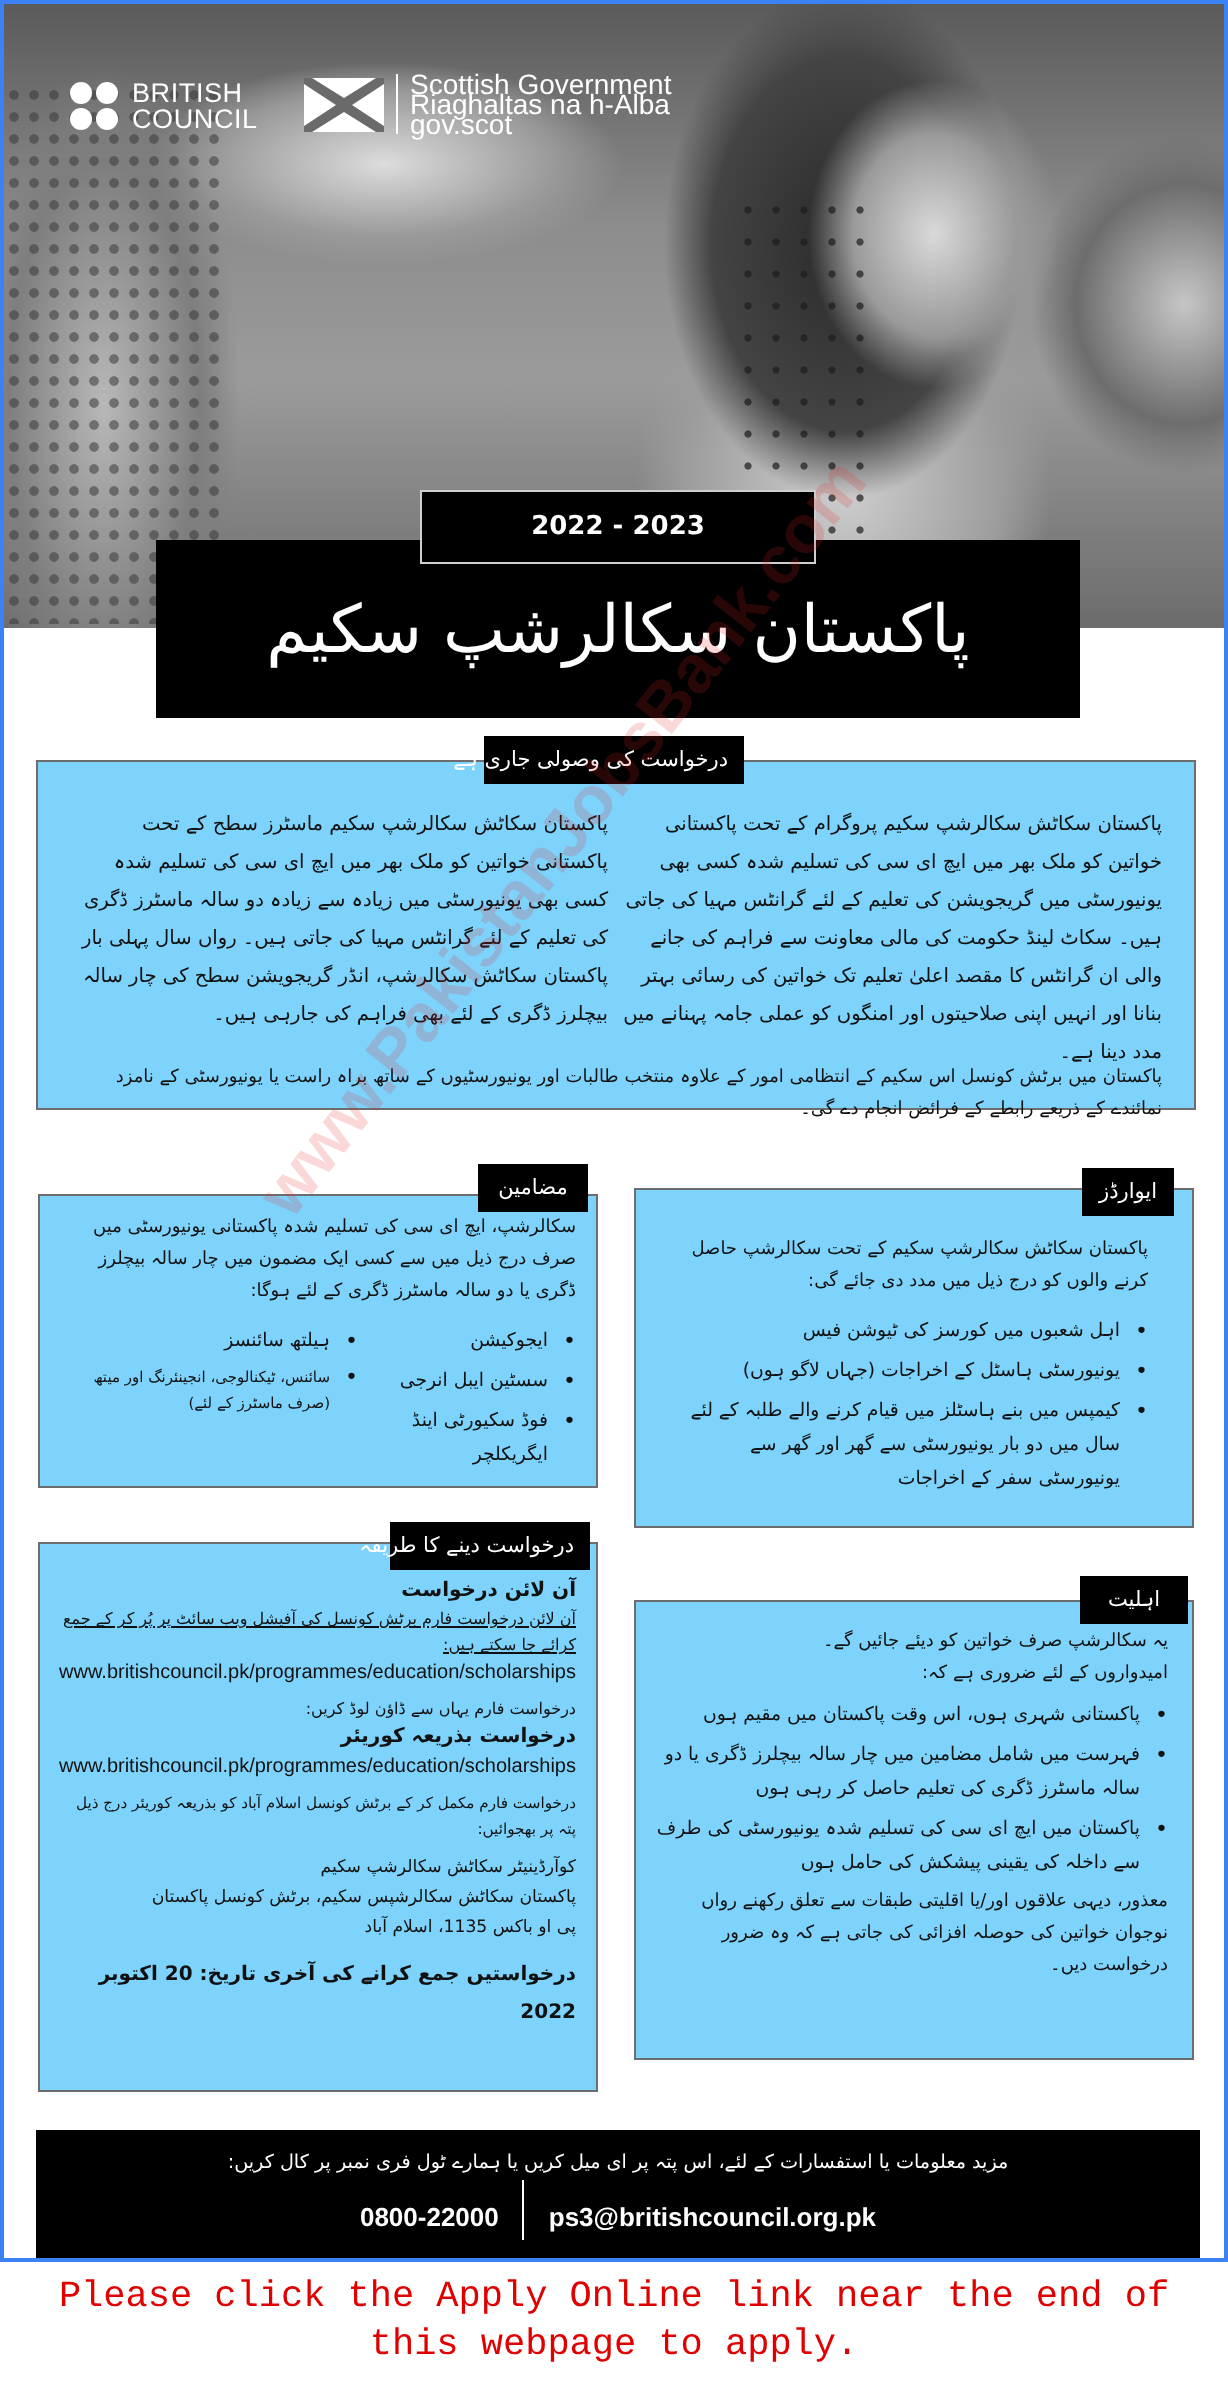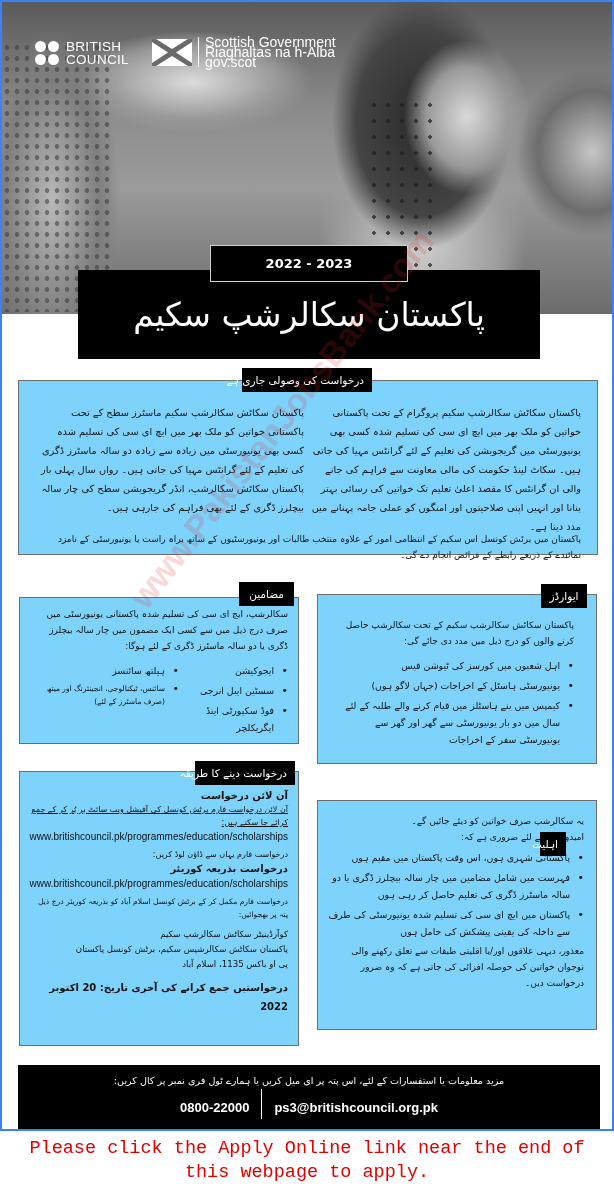--- a/index.html
+++ b/index.html
@@ -186,24 +186,24 @@
 
   <div class="section" style="left:315px; top:798px; width:280px; height:230px;">
     <div style="padding:12px 12px 0 10px;">
       <p class="urdu small">یہ سکالرشپ صرف خواتین کو دیئے جائیں گے۔</p>
       <p class="urdu small" style="margin-bottom:4px;">امیدواروں کے لئے ضروری ہے کہ:</p>
       <ul class="bullets">
         <li>پاکستانی شہری ہوں، اس وقت پاکستان میں مقیم ہوں</li>
         <li>فہرست میں شامل مضامین میں چار سالہ بیچلرز ڈگری یا دو سالہ ماسٹرز ڈگری کی تعلیم حاصل کر رہی ہوں</li>
         <li>پاکستان میں ایچ ای سی کی تسلیم شدہ یونیورسٹی کی طرف سے داخلہ کی یقینی پیشکش کی حامل ہوں</li>
       </ul>
-      <p class="urdu small" style="margin-top:2px;">معذور، دیہی علاقوں اور/یا اقلیتی طبقات سے تعلق رکھنے والی نوجوان خواتین کی حوصلہ افزائی کی جاتی ہے کہ وہ ضرور درخواست دیں۔</p>
-    </div>
-  </div>
-  <div class="tag" style="left:538px; top:786px; width:26px;margin-top:44px;">اہلیت</div>
+      <p class="urdu small" style="margin-top:2px;">معذور، دیہی علاقوں اور/یا اقلیتی طبقات سے تعلق رکھنے رواں نوجوان خواتین کی حوصلہ افزائی کی جاتی ہے کہ وہ ضرور درخواست دیں۔</p>
+    </div>
+  </div>
+  <div class="tag" style="left:538px; top:786px; width:54px;">اہلیت</div>
 
   <div class="contact">
     <div class="cline">مزید معلومات یا استفسارات کے لئے، اس پتہ پر ای میل کریں یا ہمارے ٹول فری نمبر پر کال کریں:</div>
     <div class="crow">
       <span class="phone">0800-22000</span>
       <span class="div"></span>
       <span class="email">ps3@britishcouncil.org.pk</span>
     </div>
   </div>
 

